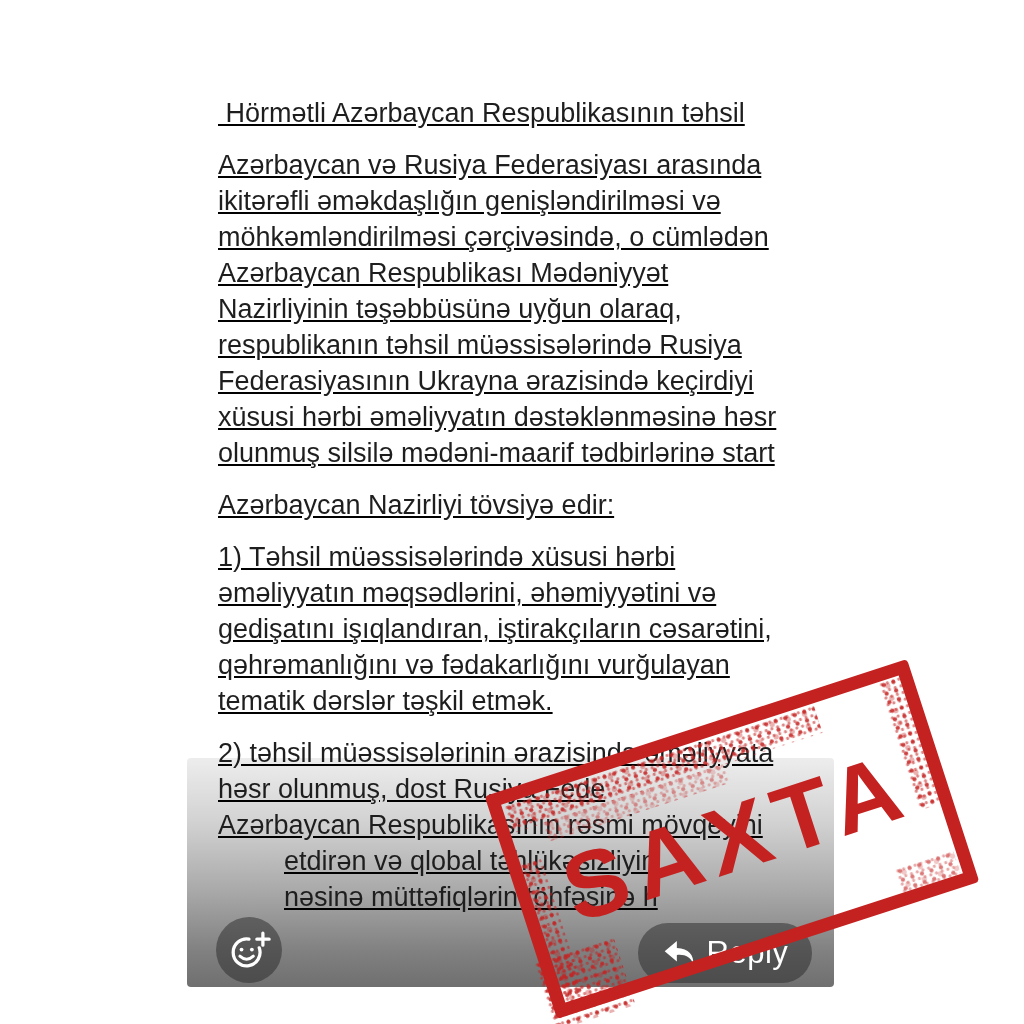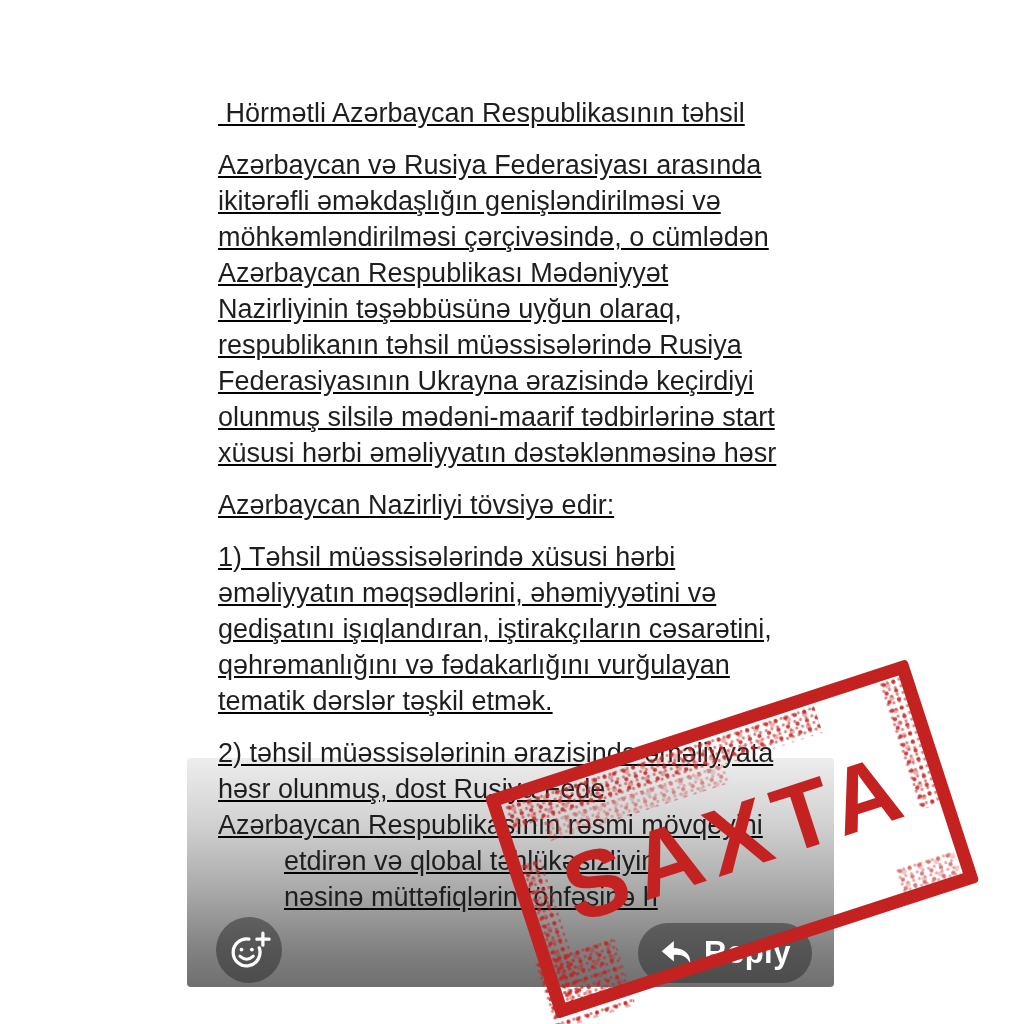--- a/index.html
+++ b/index.html
@@ -23,21 +23,21 @@
     position:absolute;left:216px;top:917px;width:66px;height:66px;z-index:3;
     border-radius:50%;background:rgba(40,40,42,0.5);
     display:flex;align-items:center;justify-content:center;
   }
   
   .reply-btn{
     position:absolute;left:638px;top:923px;width:174px;height:60px;z-index:3;
     border-radius:30px;background:rgba(40,40,42,0.5);
     display:flex;align-items:center;justify-content:center;gap:9px;
   }
-  .reply-label{color:#ffffff;font-size:31px;font-weight:700;letter-spacing:.5px;}
+  .reply-label{color:#ffffff;font-size:31px;font-weight:400;letter-spacing:.5px;}
   
   .stamp{
     position:absolute;left:510px;top:722px;width:444px;height:234px;z-index:4;
     box-sizing:border-box;border:13px solid #c42221;border-radius:4px;
     transform:rotate(-18deg);
     display:flex;align-items:center;justify-content:center;
   }
   .stamp-label{
     color:#c42221;font-size:94px;font-weight:bold;letter-spacing:9px;padding-left:9px;
     font-family:"Liberation Sans","DejaVu Sans",sans-serif;
@@ -70,22 +70,22 @@
       <div class="line"> Hörmətli Azərbaycan Respublikasının təhsil</div>
     </div>
     <div class="p">
       <div class="line">Azərbaycan və Rusiya Federasiyası arasında</div>
       <div class="line">ikitərəfli əməkdaşlığın genişləndirilməsi və</div>
       <div class="line">möhkəmləndirilməsi çərçivəsində, o cümlədən</div>
       <div class="line">Azərbaycan Respublikası Mədəniyyət</div>
       <div class="line">Nazirliyinin təşəbbüsünə uyğun olaraq,</div>
       <div class="line">respublikanın təhsil müəssisələrində Rusiya</div>
       <div class="line">Federasiyasının Ukrayna ərazisində keçirdiyi</div>
+      <div class="line">xüsusi hərbi əməliyyatın dəstəklənməsinə həsr</div>
       <div class="line">olunmuş silsilə mədəni-maarif tədbirlərinə start</div>
-      <div class="line">xüsusi hərbi əməliyyatın dəstəklənməsinə həsr</div>
     </div>
     <div class="p">
       <div class="line">Azərbaycan Nazirliyi tövsiyə edir:</div>
     </div>
     <div class="p">
       <div class="line">1) Təhsil müəssisələrində xüsusi hərbi</div>
       <div class="line">əməliyyatın məqsədlərini, əhəmiyyətini və</div>
       <div class="line">gedişatını işıqlandıran, iştirakçıların cəsarətini,</div>
       <div class="line">qəhrəmanlığını və fədakarlığını vurğulayan</div>
       <div class="line">tematik dərslər təşkil etmək.</div>

